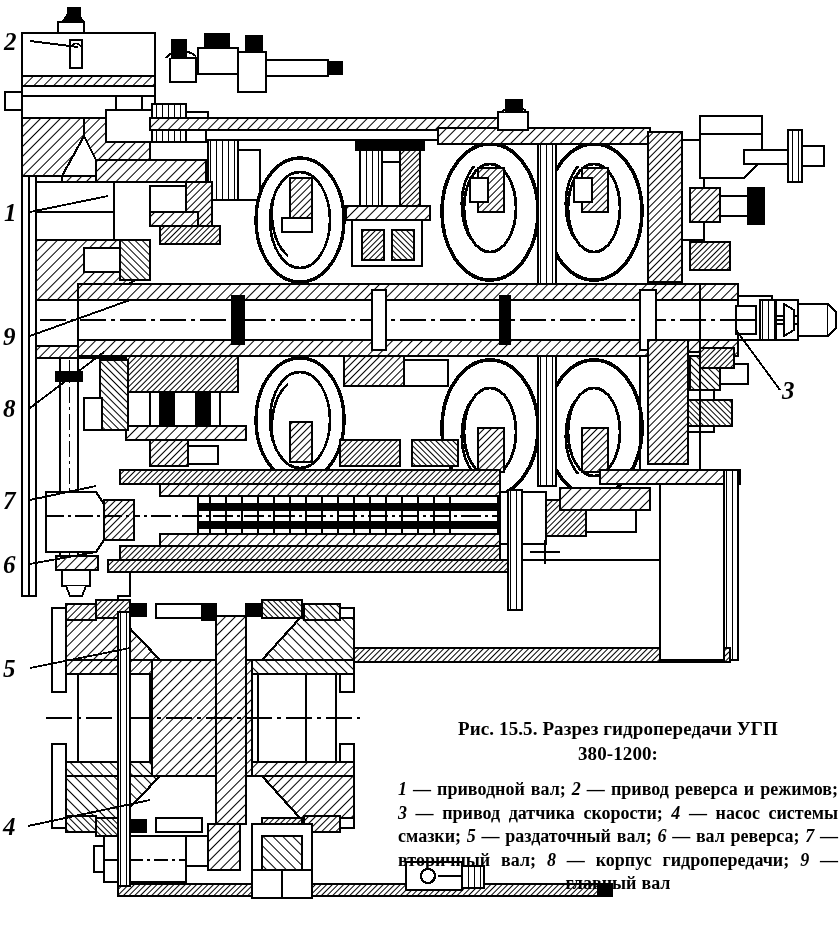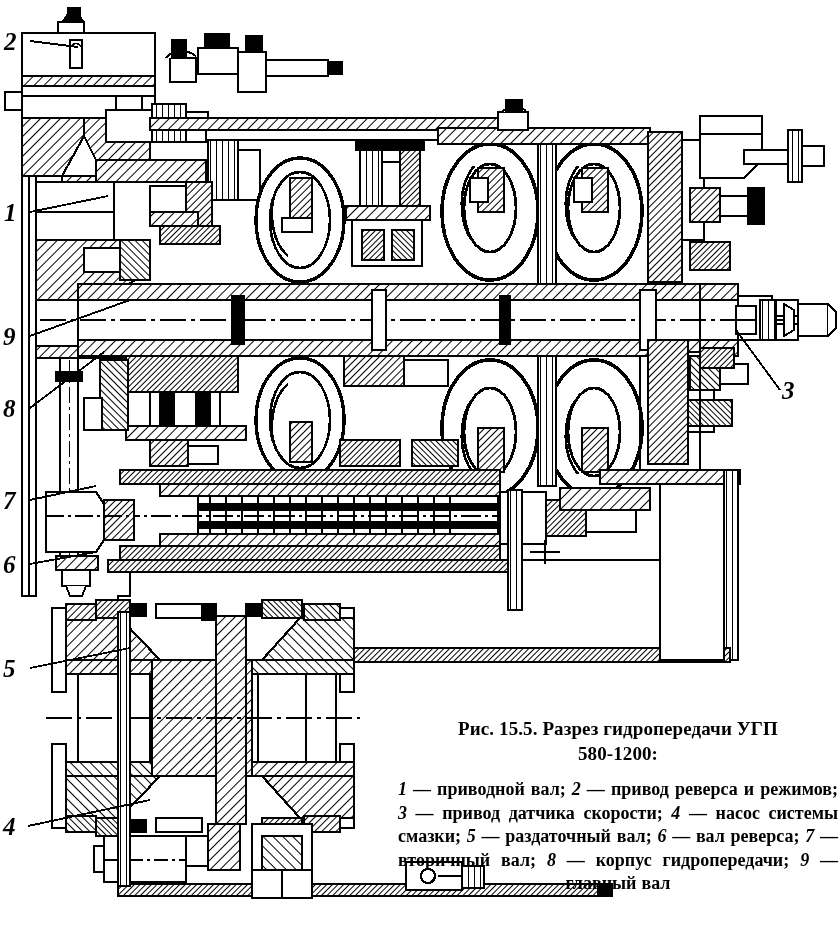--- a/index.html
+++ b/index.html
@@ -431,17 +431,17 @@
   <div class="callout" style="left:3px;  top:324px;">9</div>
   <div class="callout" style="left:3px;  top:396px;">8</div>
   <div class="callout" style="left:3px;  top:488px;">7</div>
   <div class="callout" style="left:3px;  top:552px;">6</div>
   <div class="callout" style="left:3px;  top:656px;">5</div>
   <div class="callout" style="left:3px;  top:814px;">4</div>
   <div class="callout" style="left:782px;top:378px;">3</div>
 
   <div id="caption">
     <div class="fig-title">Рис. 15.5. Разрез гидропередачи УГП</div>
-    <div class="fig-title">580-1200:</div>
+    <div class="fig-title">380-1200:</div>
     <div class="legend"><i>1</i> — приводной вал; <i>2</i> — привод реверса и режимов; <i>3</i> — привод датчика скорости; <i>4</i> — насос системы смазки; <i>5</i> — раздаточный вал; <i>6</i> — вал реверса; <i>7</i> — вторичный вал; <i>8</i> — корпус гидропередачи; <i>9</i> — главный вал</div>
   </div>
 
 </div>
 
 </body></html>

